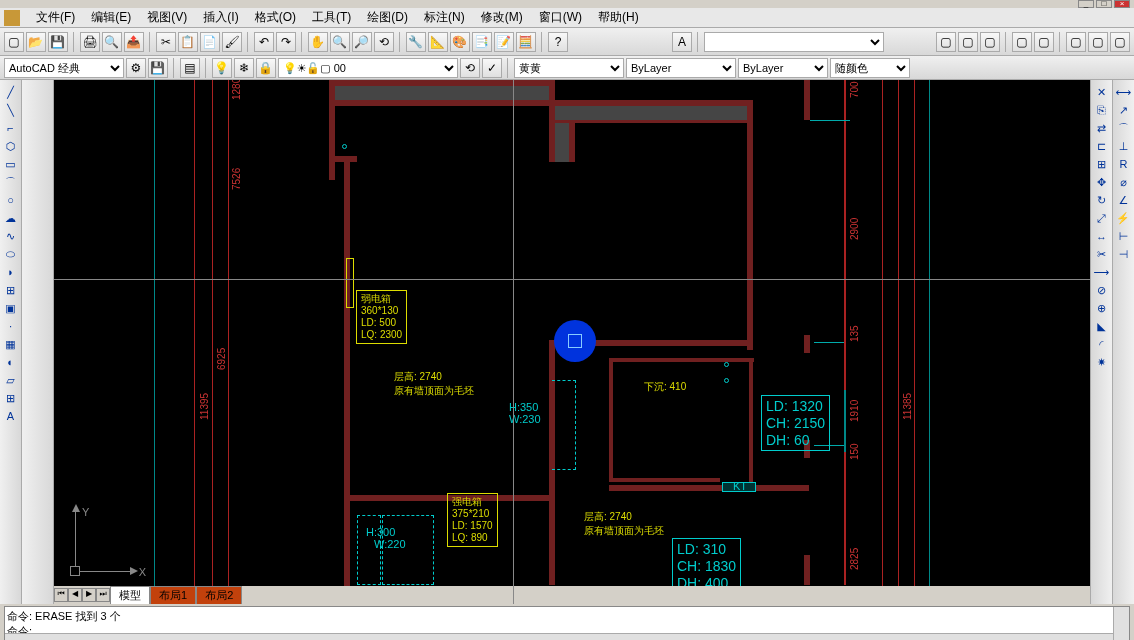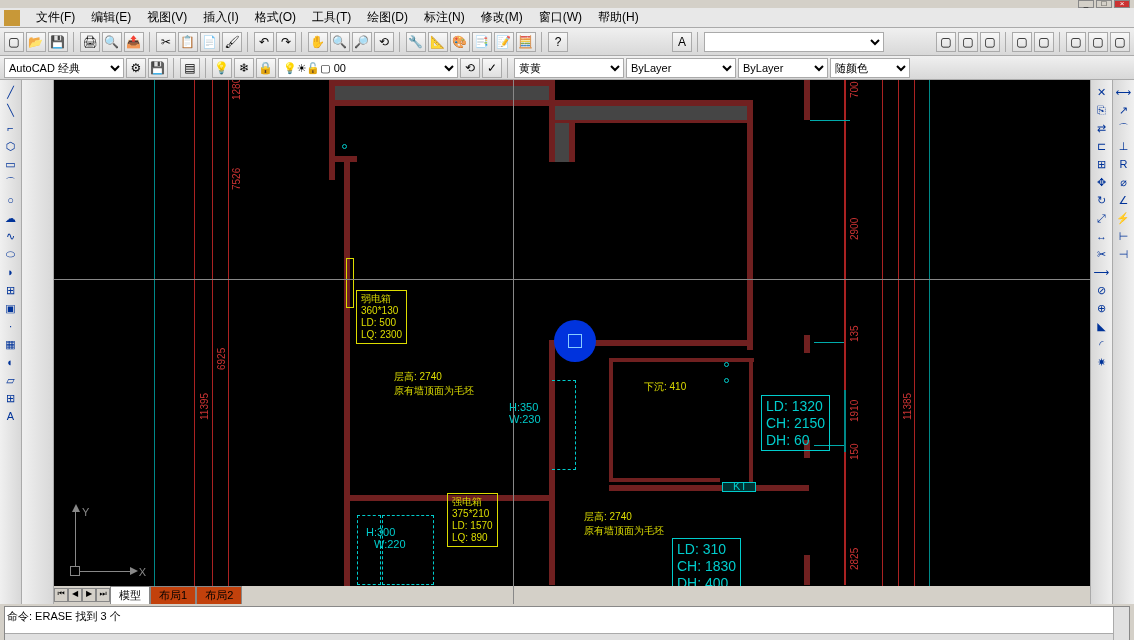--- a/index.html
+++ b/index.html
@@ -366,15 +366,16 @@
     <div class="lt-btn">⌀</div>
     <div class="lt-btn">∠</div>
     <div class="lt-btn">⚡</div>
     <div class="lt-btn">⊢</div>
     <div class="lt-btn">⊣</div>
   </div>
 </div>
 
 <div class="command-area">
   <div>命令:  ERASE 找到 3 个</div>
+  <div>命令:</div>
   <div class="cmd-scrollbar"></div>
   <div class="cmd-scrollbar-v"></div>
 </div>
 
 </body></html>

